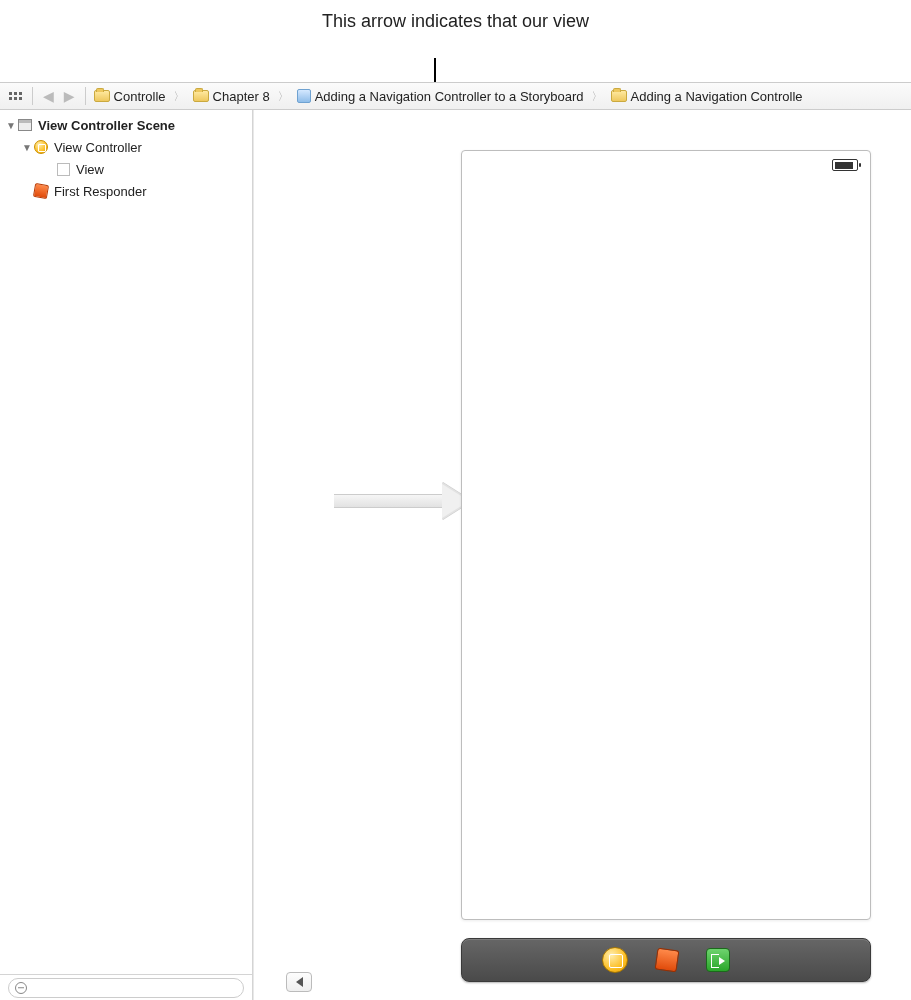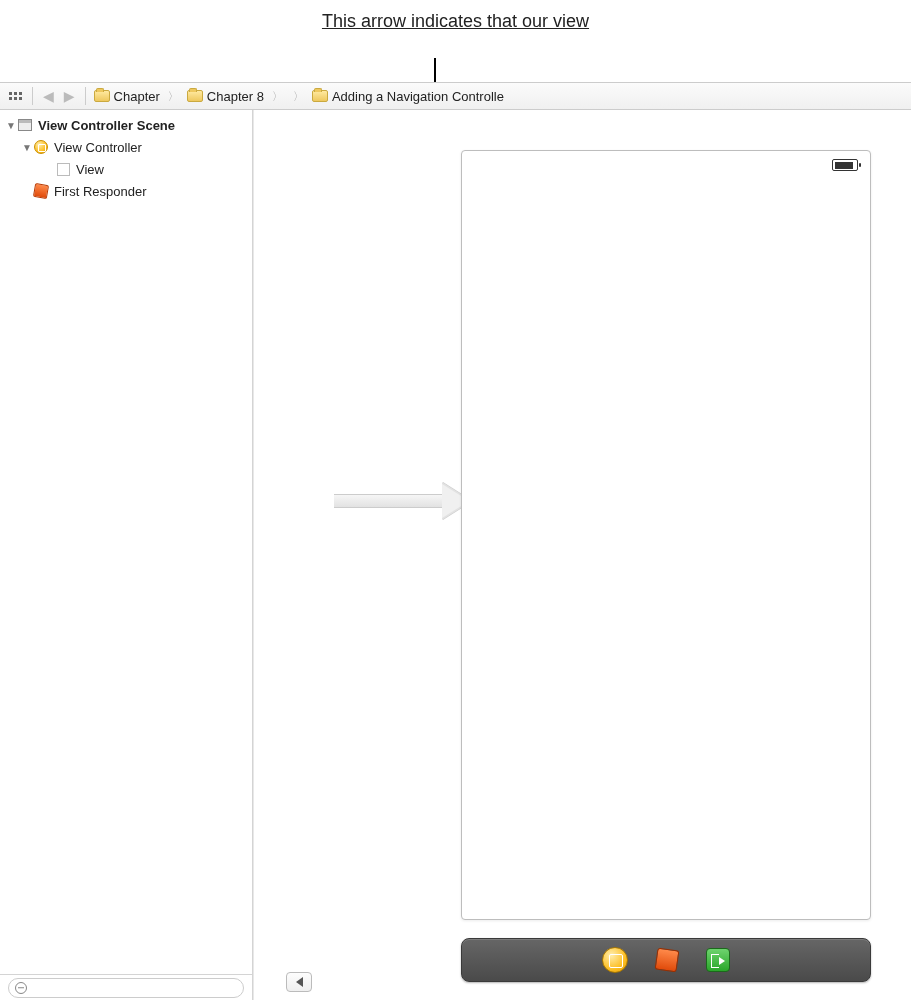--- a/index.html
+++ b/index.html
@@ -1,20 +1,20 @@
 <!DOCTYPE html>
 <html><head>
 <meta charset="utf-8">
 <style>
   * { box-sizing: border-box; margin: 0; padding: 0; }
   html, body { width: 911px; height: 1000px; font-family: "Helvetica Neue", Arial, sans-serif; font-size: 13px; color: #222; background: #fff; overflow: hidden; }
 
   
   .caption { position: absolute; top: 10px; left: 0; right: 0; text-align: center; font-family: "Myriad Pro", "Segoe UI", Arial, sans-serif; font-size: 18px; line-height: 22px; }
-  .caption-line { display: block; text-decoration: underline; }
+  .caption-line { display: block; }
 
   
   .arrow-vert { position: absolute; left: 434px; top: 58px; width: 2px; height: 410px; background: #000; }
   .arrow-head-down { position: absolute; left: 426px; top: 462px; width: 0; height: 0; border-left: 9px solid transparent; border-right: 9px solid transparent; border-top: 14px solid #000; }
 
   
   .toolbar { position: absolute; top: 82px; left: 0; right: 0; height: 28px; border-top: 1px solid #ccc; border-bottom: 1px solid #ccc; background: linear-gradient(#fbfbfb,#f0f0f0); display: flex; align-items: center; padding: 0 6px; gap: 6px; white-space: nowrap; overflow: hidden; }
   .toolbar .sep { width: 1px; height: 18px; background: #ccc; margin: 0 2px; }
   .toolbar .nav-arrow { color: #bbb; font-size: 14px; padding: 0 2px; cursor: default; }
   .toolbar .crumb { display: inline-flex; align-items: center; gap: 4px; }
@@ -111,30 +111,34 @@
         <span></span>
       </div>
   </div>
   <div class="sep"></div>
   <div class="nav-arrow">◀</div>
   <div class="nav-arrow">▶</div>
   <div class="sep"></div>
 
   <div class="crumb">
     <div class="folder"></div>
-    <span>Chapter</span>
+    <span>Controlle</span>
   </div>
   <span class="chev">〉</span>
 
   <div class="crumb">
     <div class="folder"></div>
     <span>Chapter 8</span>
   </div>
   <span class="chev">〉</span>
 
+  <div class="crumb">
+    <div class="sb-icon"></div>
+    <span>Adding a Navigation Controller to a Storyboard</span>
+  </div>
   <span class="chev">〉</span>
 
   <div class="crumb">
     <div class="folder"></div>
     <span>Adding a Navigation Controlle</span>
   </div>
 </div>
 
 <div class="main">
 

